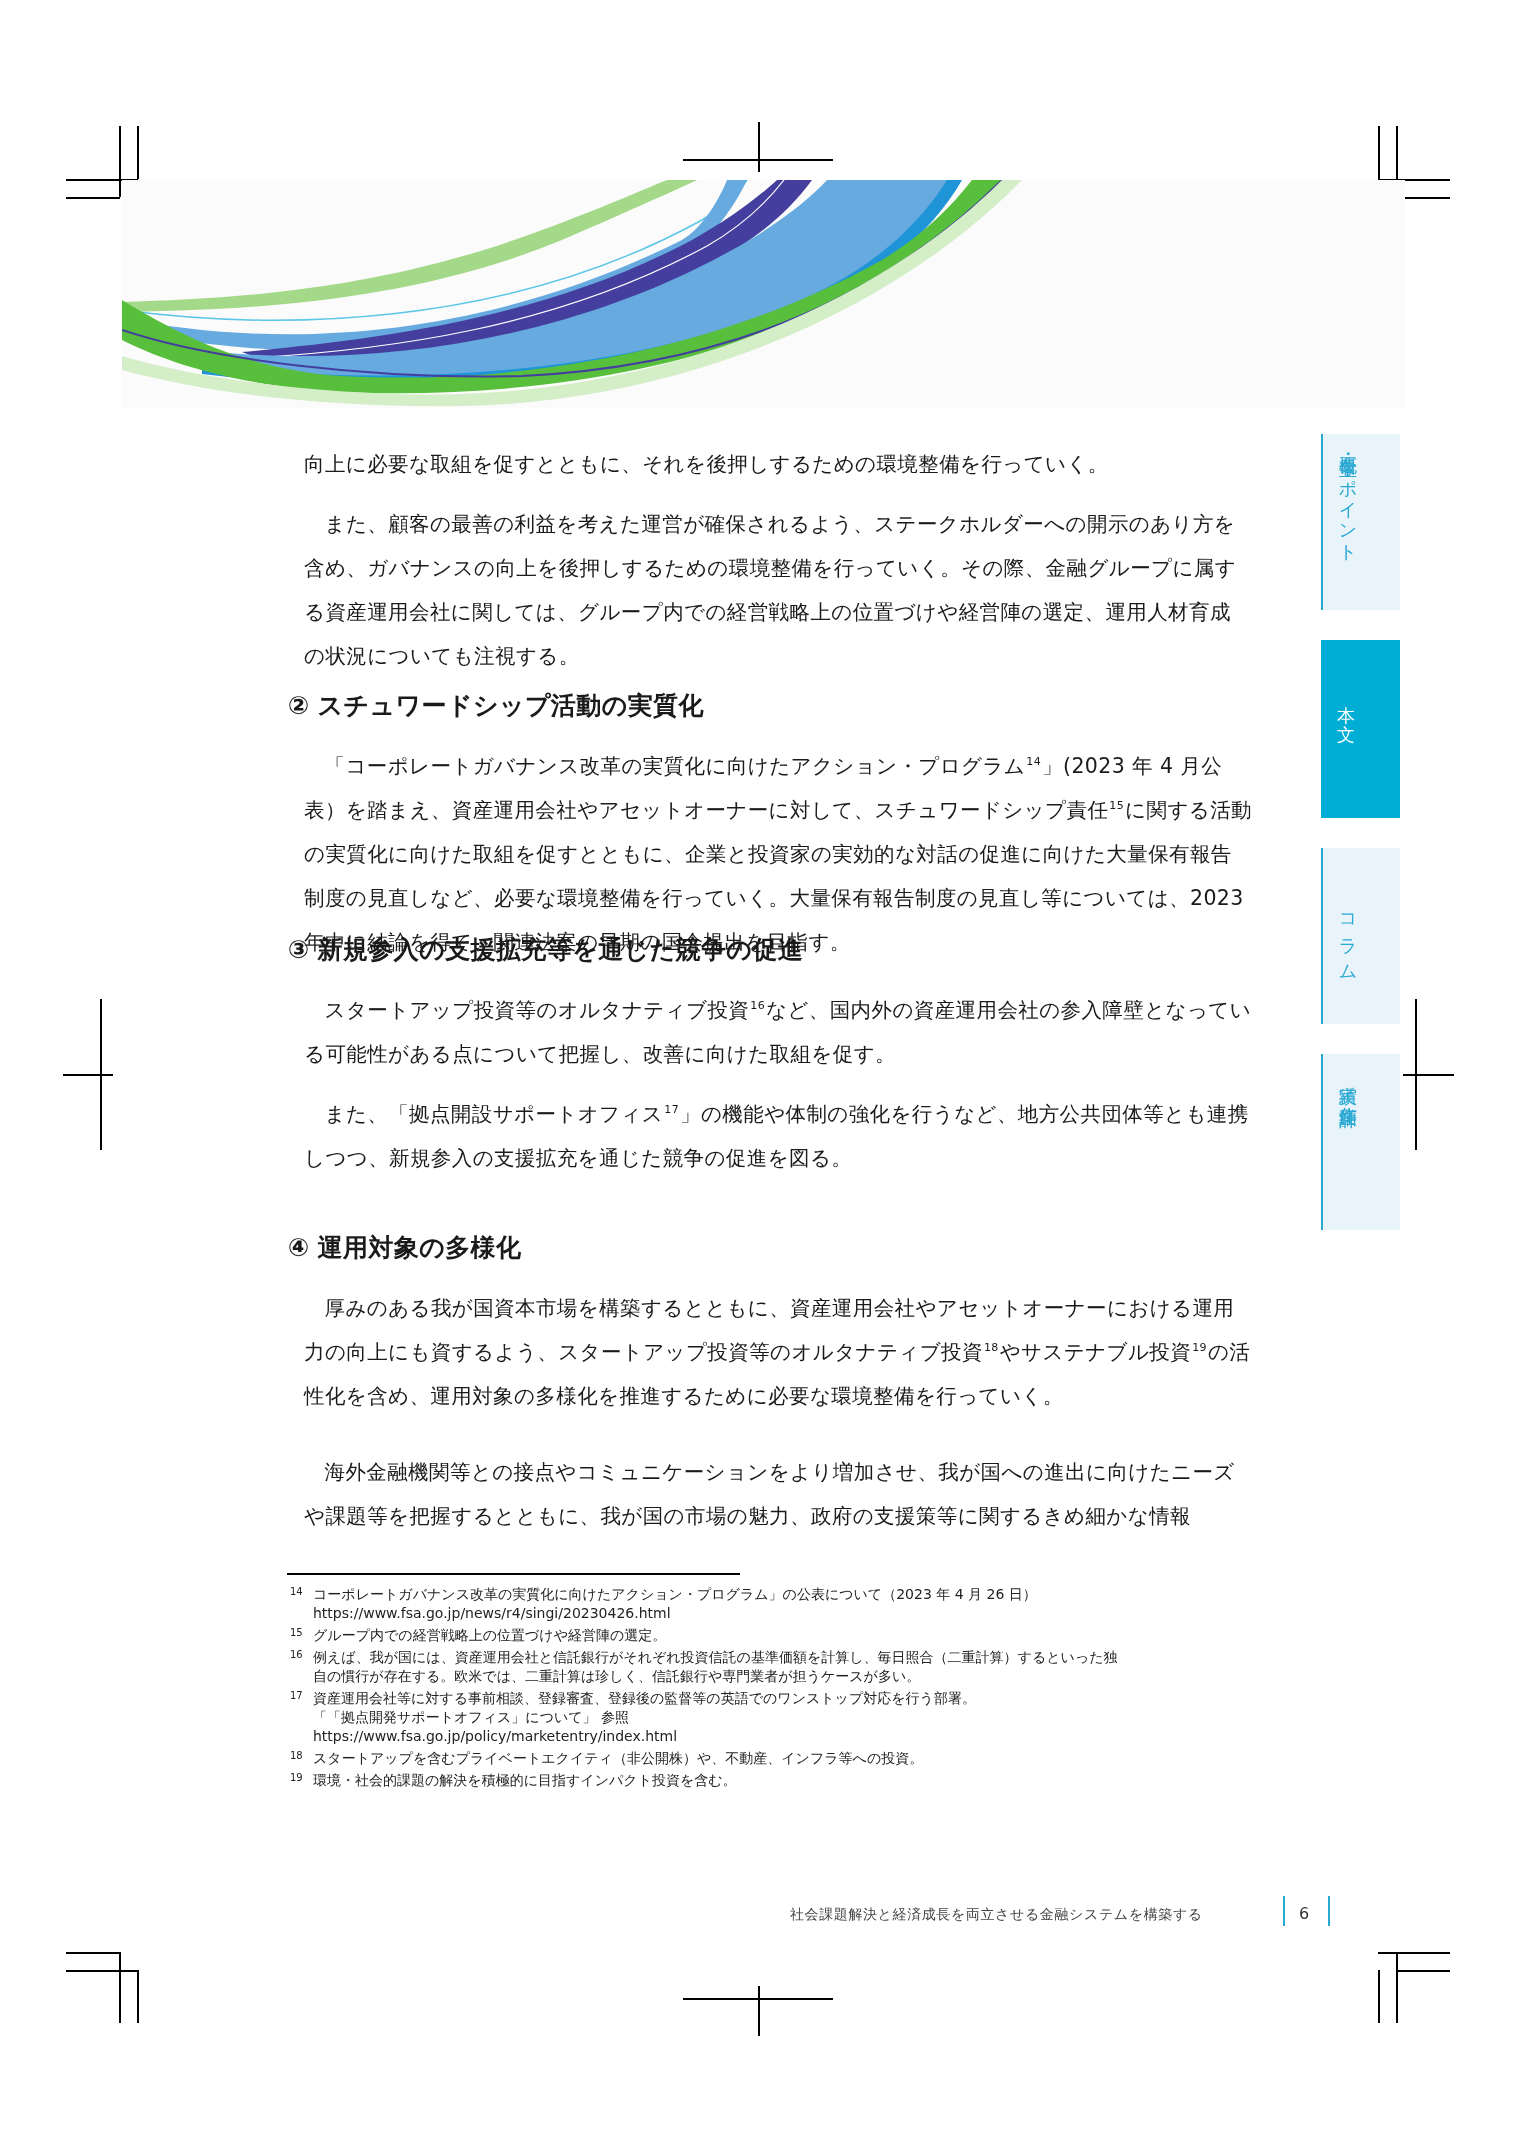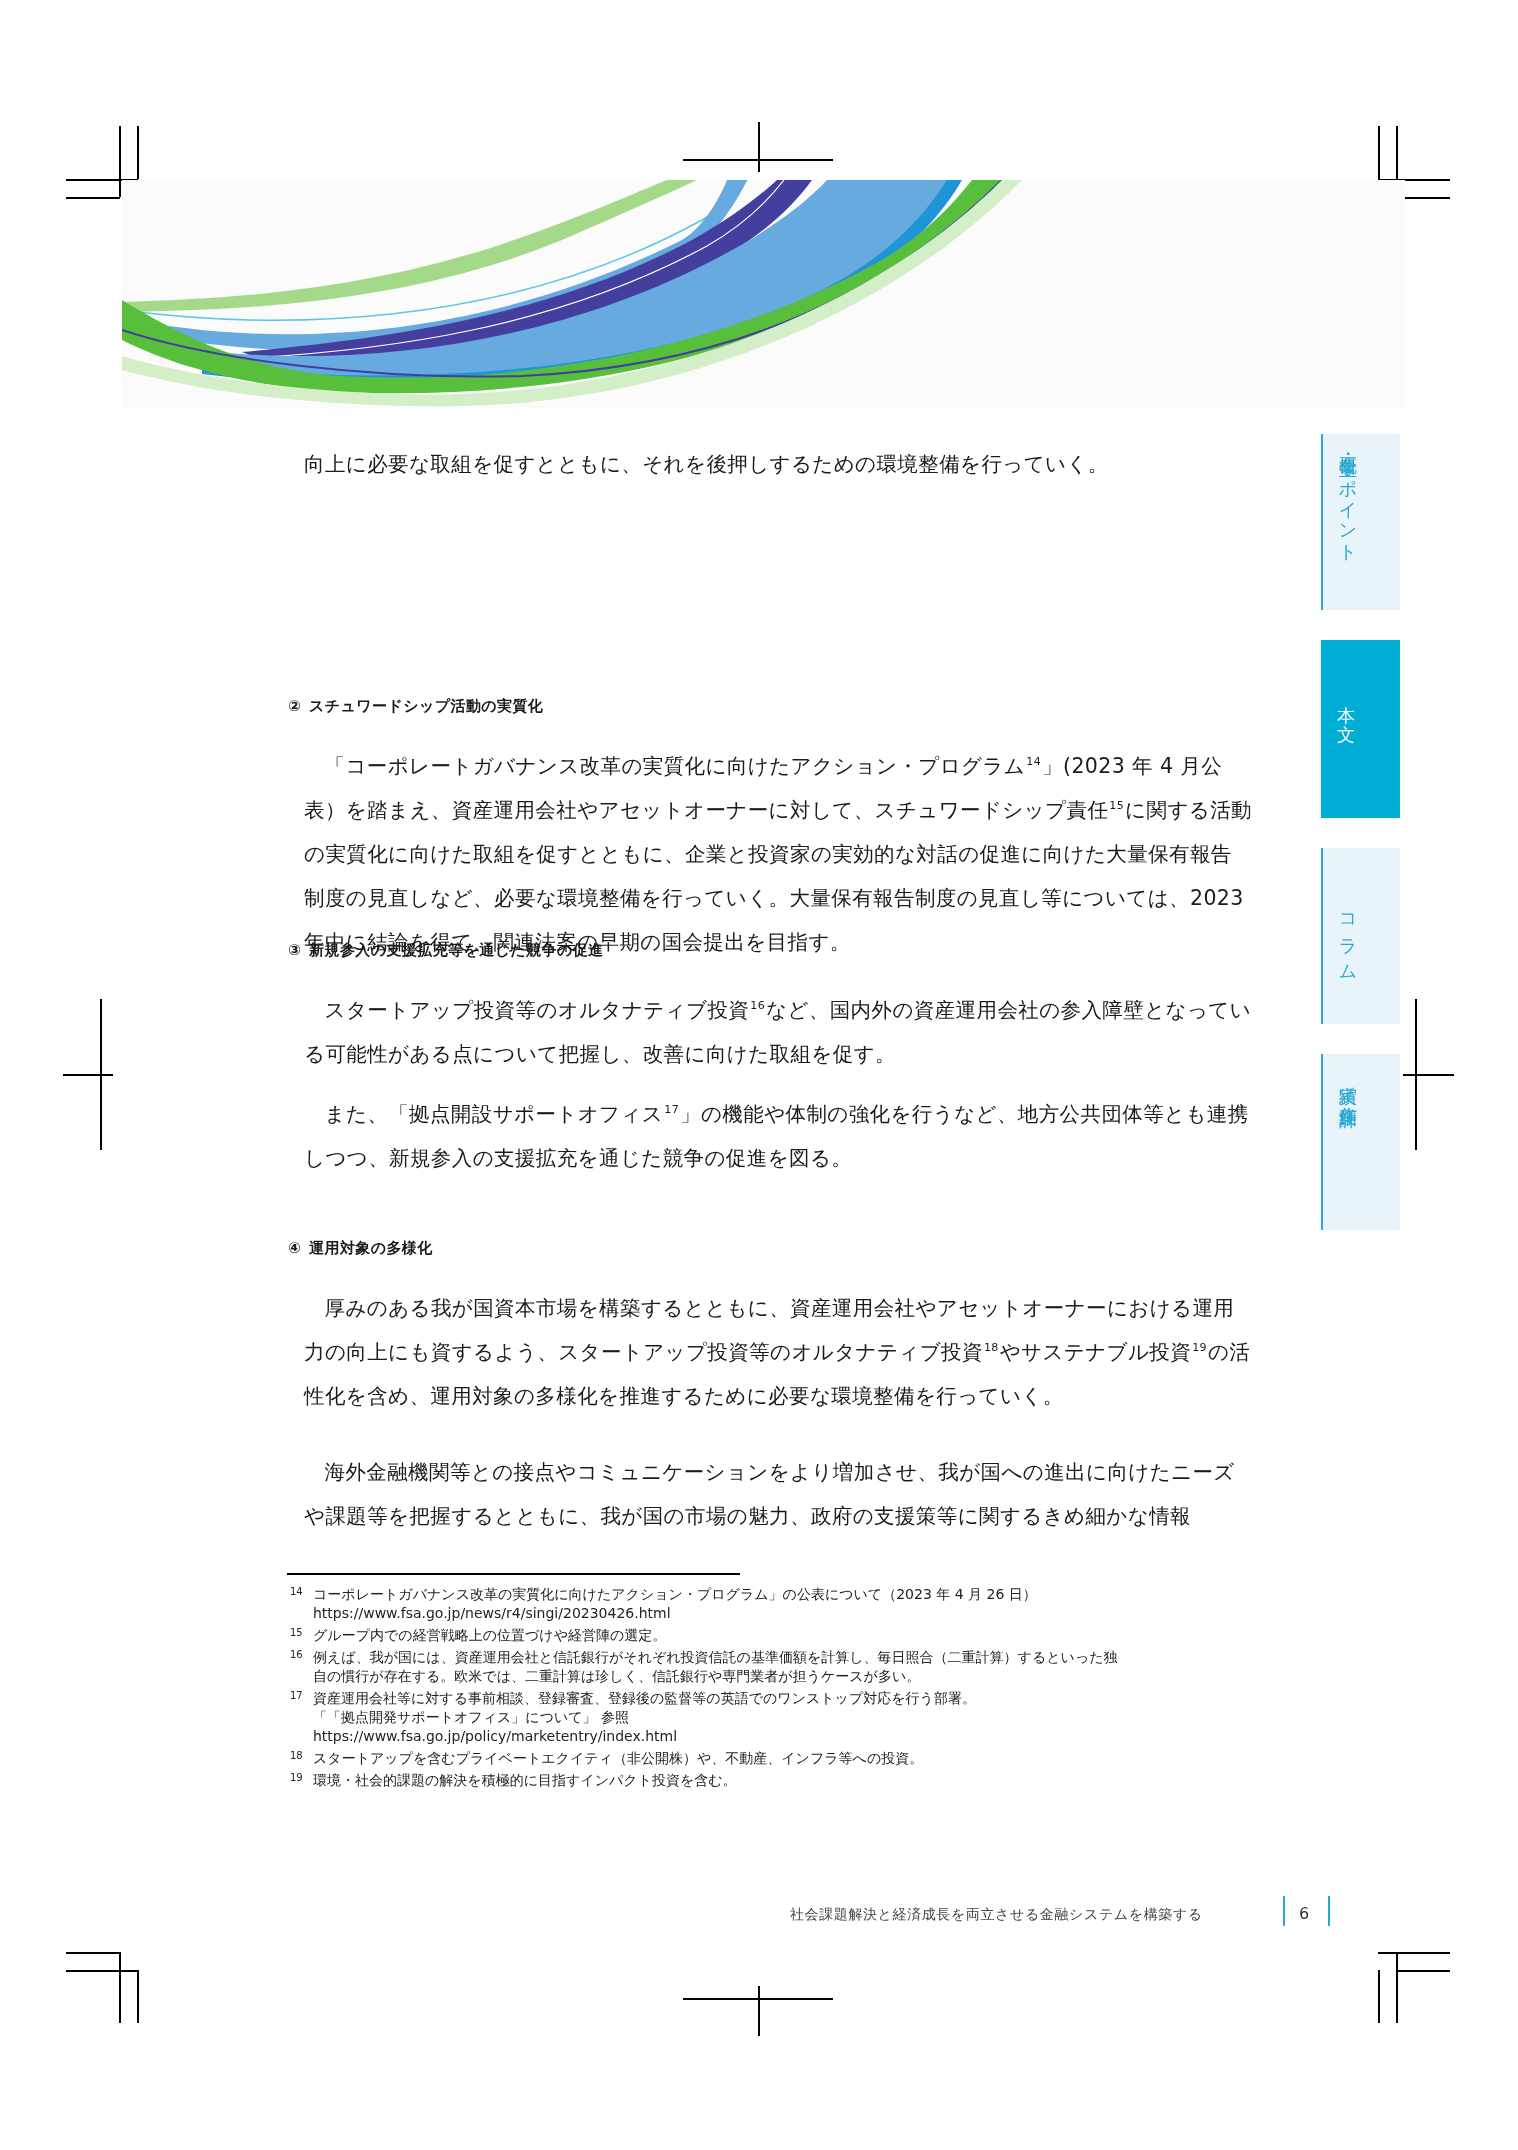--- a/index.html
+++ b/index.html
@@ -8,21 +8,21 @@
     font-family: "DejaVu Sans", "Liberation Sans", sans-serif; color: #1a1a1a;
     overflow: hidden;
   }
   .crop { position: absolute; background: #000; }
   .banner { position: absolute; left: 122px; top: 180px; width: 1283px; height: 228px; background: #fcfbfc; overflow: hidden; }
   .banner svg { display: block; }
 
   .body-text { position: absolute; left: 288px; width: 980px; font-size: 20.5px; line-height: 44px; letter-spacing: 0.4px; }
   .body-text p { margin: 16px; }
   .indent { text-indent: 1em; }
-  .heading { font-weight: bold; font-size: 15px; line-height: 44px; margin: 0; }
+  .heading { font-weight: bold; font-size: 25px; line-height: 44px; margin: 0; }
   .heading .num { font-weight: bold; margin-right: 8px; }
   sup { font-size: 11px; vertical-align: top; position: relative; top: -4px; margin: 0 1px; }
 
   .sep { position: absolute; left: 287px; top: 1573px; width: 453px; height: 1.5px; background: #000; }
   .footnotes { position: absolute; left: 290px; top: 1585px; width: 1000px; font-size: 14px; line-height: 19px; color: #222; }
   .fn { position: relative; padding-left: 23px; margin-bottom: 3px; }
   .fn .fn-num { position: absolute; left: 0; top: -3px; font-size: 10px; }
 
   .tab { position: absolute; left: 1321px; width: 77px; background: #e8f4fa; border-left: 2px solid #29a8d2; color: #29a8d2; font-size: 18px; }
   .tab.active { background: #00aed5; color: #ffffff; border-left: none; width: 79px; }
@@ -90,20 +90,21 @@
     <path d="M0,120 C50,150 120,190 220,196 C400,206 600,170 760,80 C800,56 830,26 850,0 L880,0 C860,30 820,64 770,94 C610,190 400,220 220,212 C110,206 40,180 0,160 Z" fill="#58bf3c"></path>
 
     <path d="M0,150 C90,180 250,200 400,196 C600,186 760,120 880,0" stroke="#443f9f" stroke-width="2" fill="none"></path>
 
     <path d="M0,176 C80,200 220,218 340,214 C560,206 760,120 880,0 L900,0 C780,124 570,222 340,226 C200,228 80,212 0,190 Z" fill="#d4eec8"></path>
   </svg>
 </div>
 
 <div class="body-text" style="top:426px;">
   <p>向上に必要な取組を促すとともに、それを後押しするための環境整備を行っていく。</p>
+  <p class="indent">また、顧客の最善の利益を考えた運営が確保されるよう、ステークホルダーへの開示のあり方を含め、ガバナンスの向上を後押しするための環境整備を行っていく。その際、金融グループに属する資産運用会社に関しては、グループ内での経営戦略上の位置づけや経営陣の選定、運用人材育成の状況についても注視する。</p>
 </div>
 
 <div class="body-text" style="top:684px;">
   <h2 class="heading">
     <span class="num">②</span><span>スチュワードシップ活動の実質化</span>
   </h2>
   <p class="indent"><span>「コーポレートガバナンス改革の実質化に向けたアクション・プログラム</span><sup>14</sup><span>」(2023 年 4 月公表）を踏まえ、資産運用会社やアセットオーナーに対して、スチュワードシップ責任</span><sup>15</sup><span>に関する活動の実質化に向けた取組を促すとともに、企業と投資家の実効的な対話の促進に向けた大量保有報告制度の見直しなど、必要な環境整備を行っていく。大量保有報告制度の見直し等については、2023 年中に結論を得て、関連法案の早期の国会提出を目指す。</span></p>
 </div>
 
 <div class="body-text" style="top:928px;">

